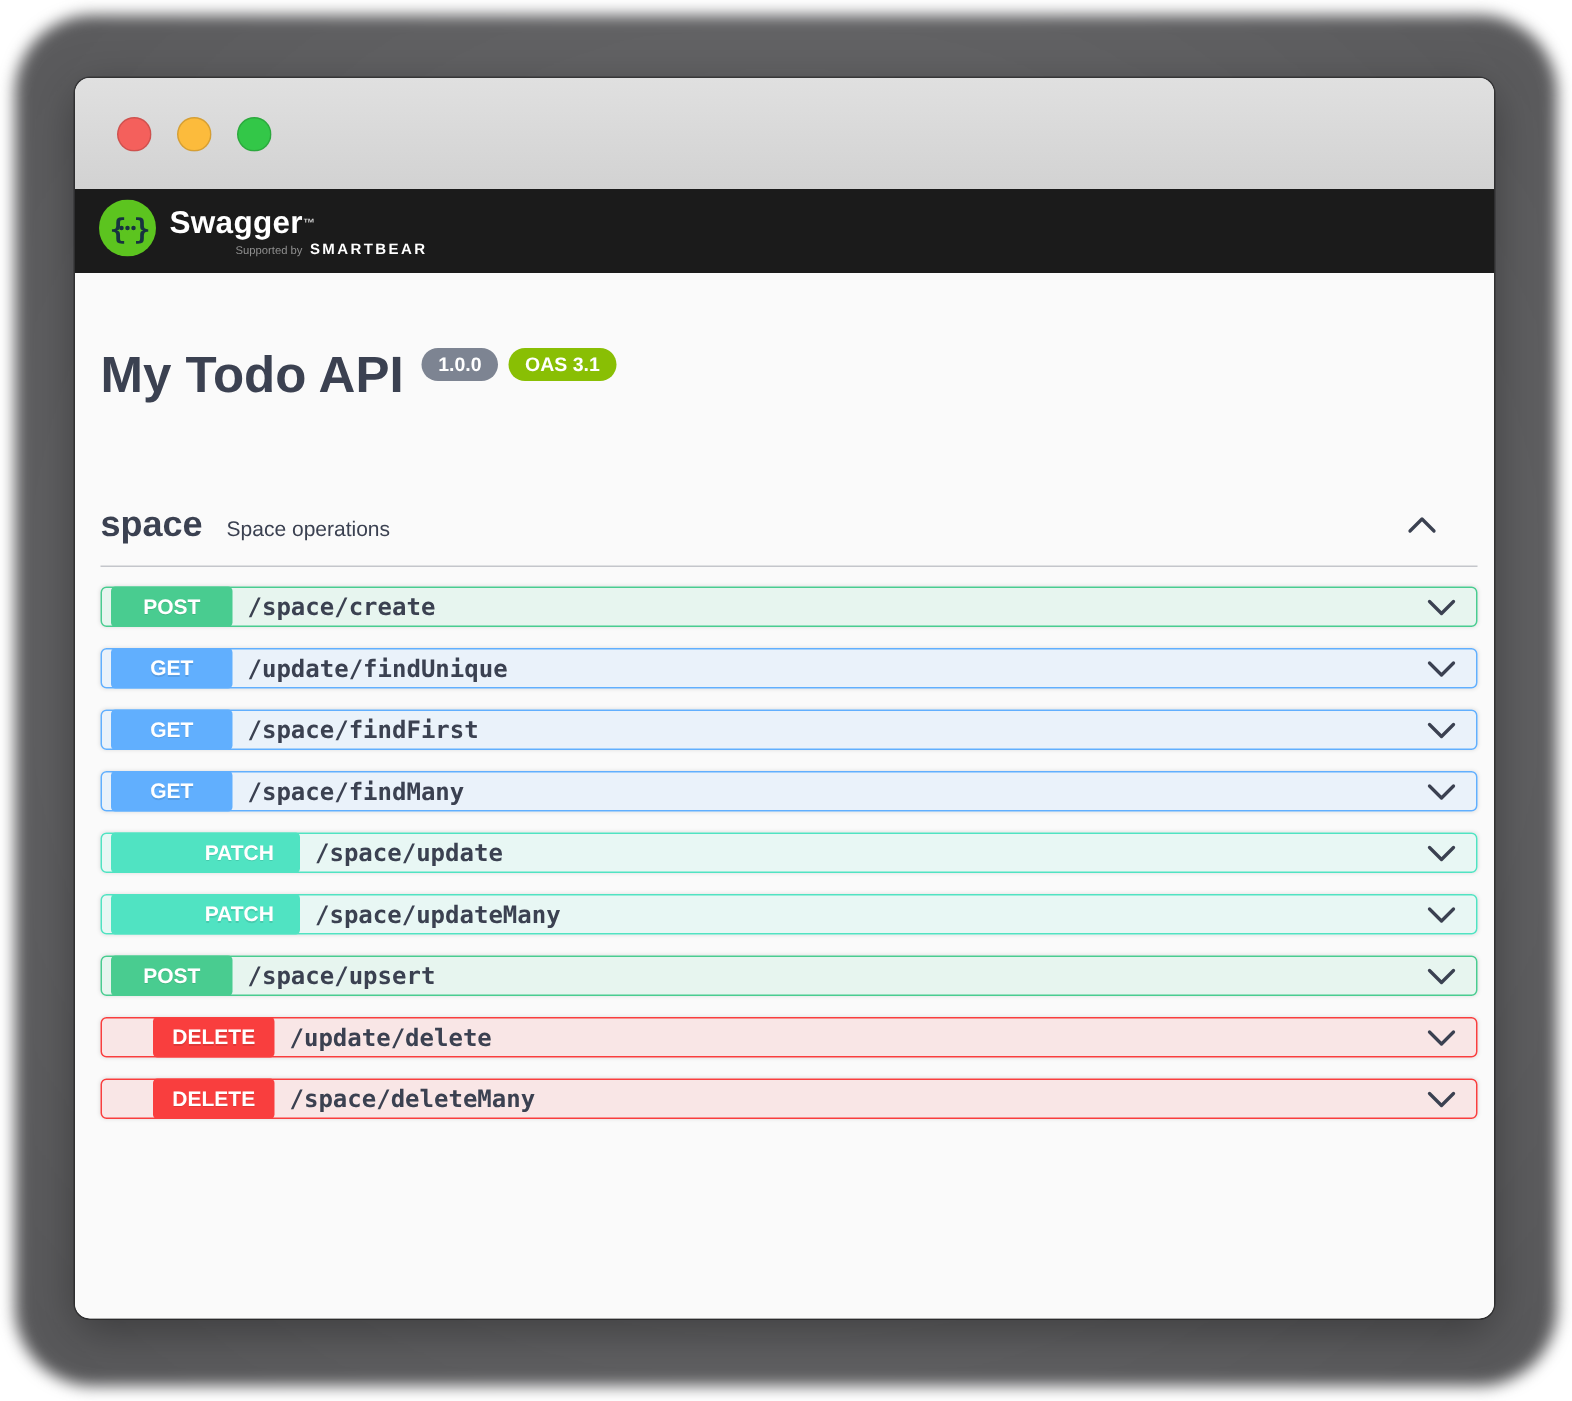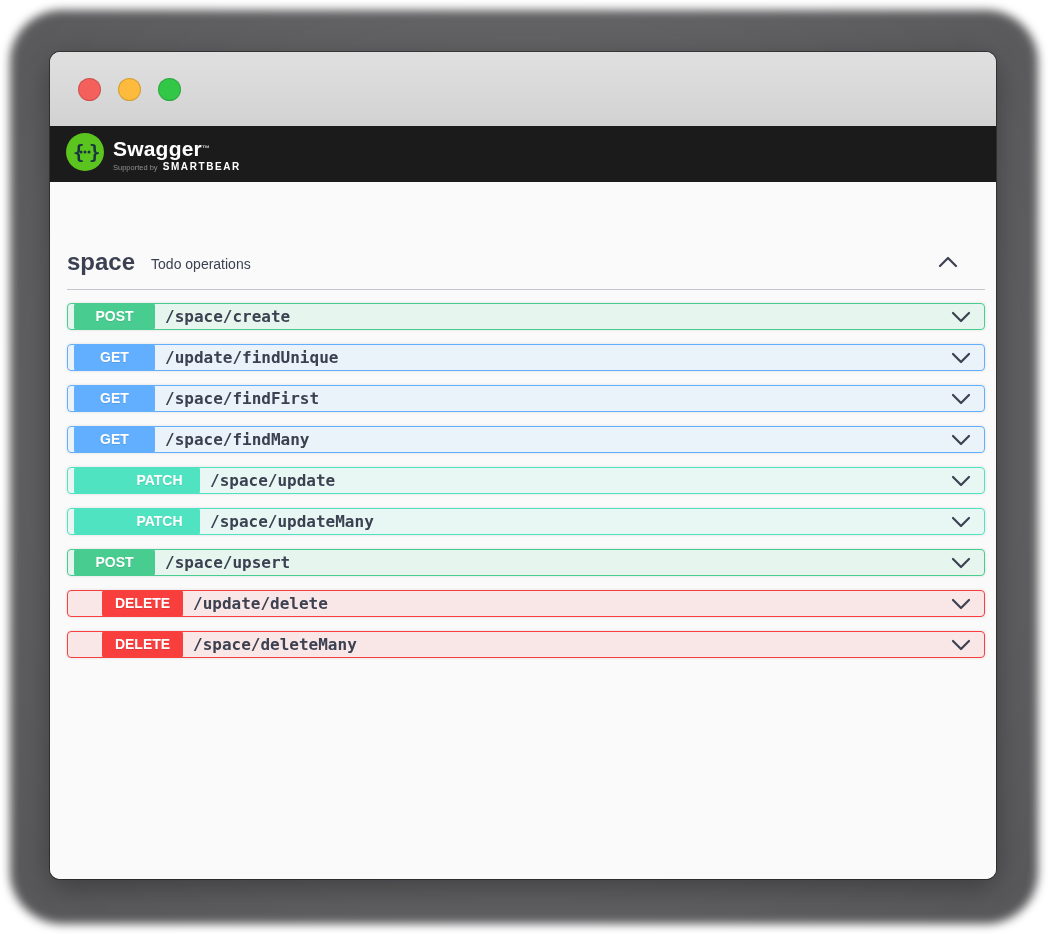--- a/index.html
+++ b/index.html
@@ -33,21 +33,21 @@
   .traffic.green{background:#33c748;}
   
   .topbar{
     height:56px;flex:0 0 56px;background:#1b1b1b;
     display:flex;align-items:center;padding-left:16px;
   }
   .logo-wrap{display:flex;align-items:center;}
   .wordmark{margin-left:9px;display:flex;flex-direction:column;}
   .brand-line{color:#ffffff;font-size:21px;font-weight:600;letter-spacing:.2px;line-height:23px;}
   .brand-tm{font-size:8px;vertical-align:top;color:#cfcfcf;}
-  .sub-line{display:flex;align-items:baseline;gap:5px;margin-top:1px;justify-content:flex-end;}
+  .sub-line{display:flex;align-items:baseline;gap:5px;margin-top:1px;justify-content:flex-end;margin-left:44px;}
   .supported{color:#8f8f8f;font-size:7.5px;}
   .smartbear{color:#ffffff;font-size:10px;font-weight:700;letter-spacing:1.6px;}
   
   .content{flex:1;background:#fafafa;padding:0 11px 0 17px;box-sizing:border-box;}
   .title-row{margin-top:48px;display:flex;align-items:flex-start;}
   .api-title{font-size:34px;font-weight:700;color:#3b4151;line-height:40px;margin:0;}
   .badges{display:flex;gap:7px;margin-left:12px;margin-top:2px;}
   .pill{color:#fff;font-size:13px;font-weight:700;border-radius:14px;padding:3px 11px;line-height:16px;}
   .pill.version{background:#7d8492;}
   .pill.oas{background:#89bf04;}
@@ -115,24 +115,31 @@
         <span class="sub-line">
           <span class="supported">Supported by</span>
           <span class="smartbear">SMARTBEAR</span>
         </span>
       </div>
     </div>
   </div>
 
   <div class="content">
 
+    <div class="title-row">
+      <h1 class="api-title">My Todo API</h1>
+      <div class="badges">
+        <span class="pill version">1.0.0</span>
+        <span class="pill oas">OAS 3.1</span>
+      </div>
+    </div>
 
     <div class="section-header">
       <span class="section-name">space</span>
-      <span class="section-desc">Todo operations</span>
+      <span class="section-desc">Space operations</span>
       <span class="section-toggle">
         <svg width="22" height="14" viewBox="0 0 22 14">
           <path d="M3 11 L11 3 L19 11" fill="none" stroke="#3b4151" stroke-width="2.2" stroke-linecap="round" stroke-linejoin="round"></path>
         </svg>
       </span>
     </div>
 
     <div class="op-list">
         <div class="op-row op-post">
     <span class="method-badge">POST</span>

